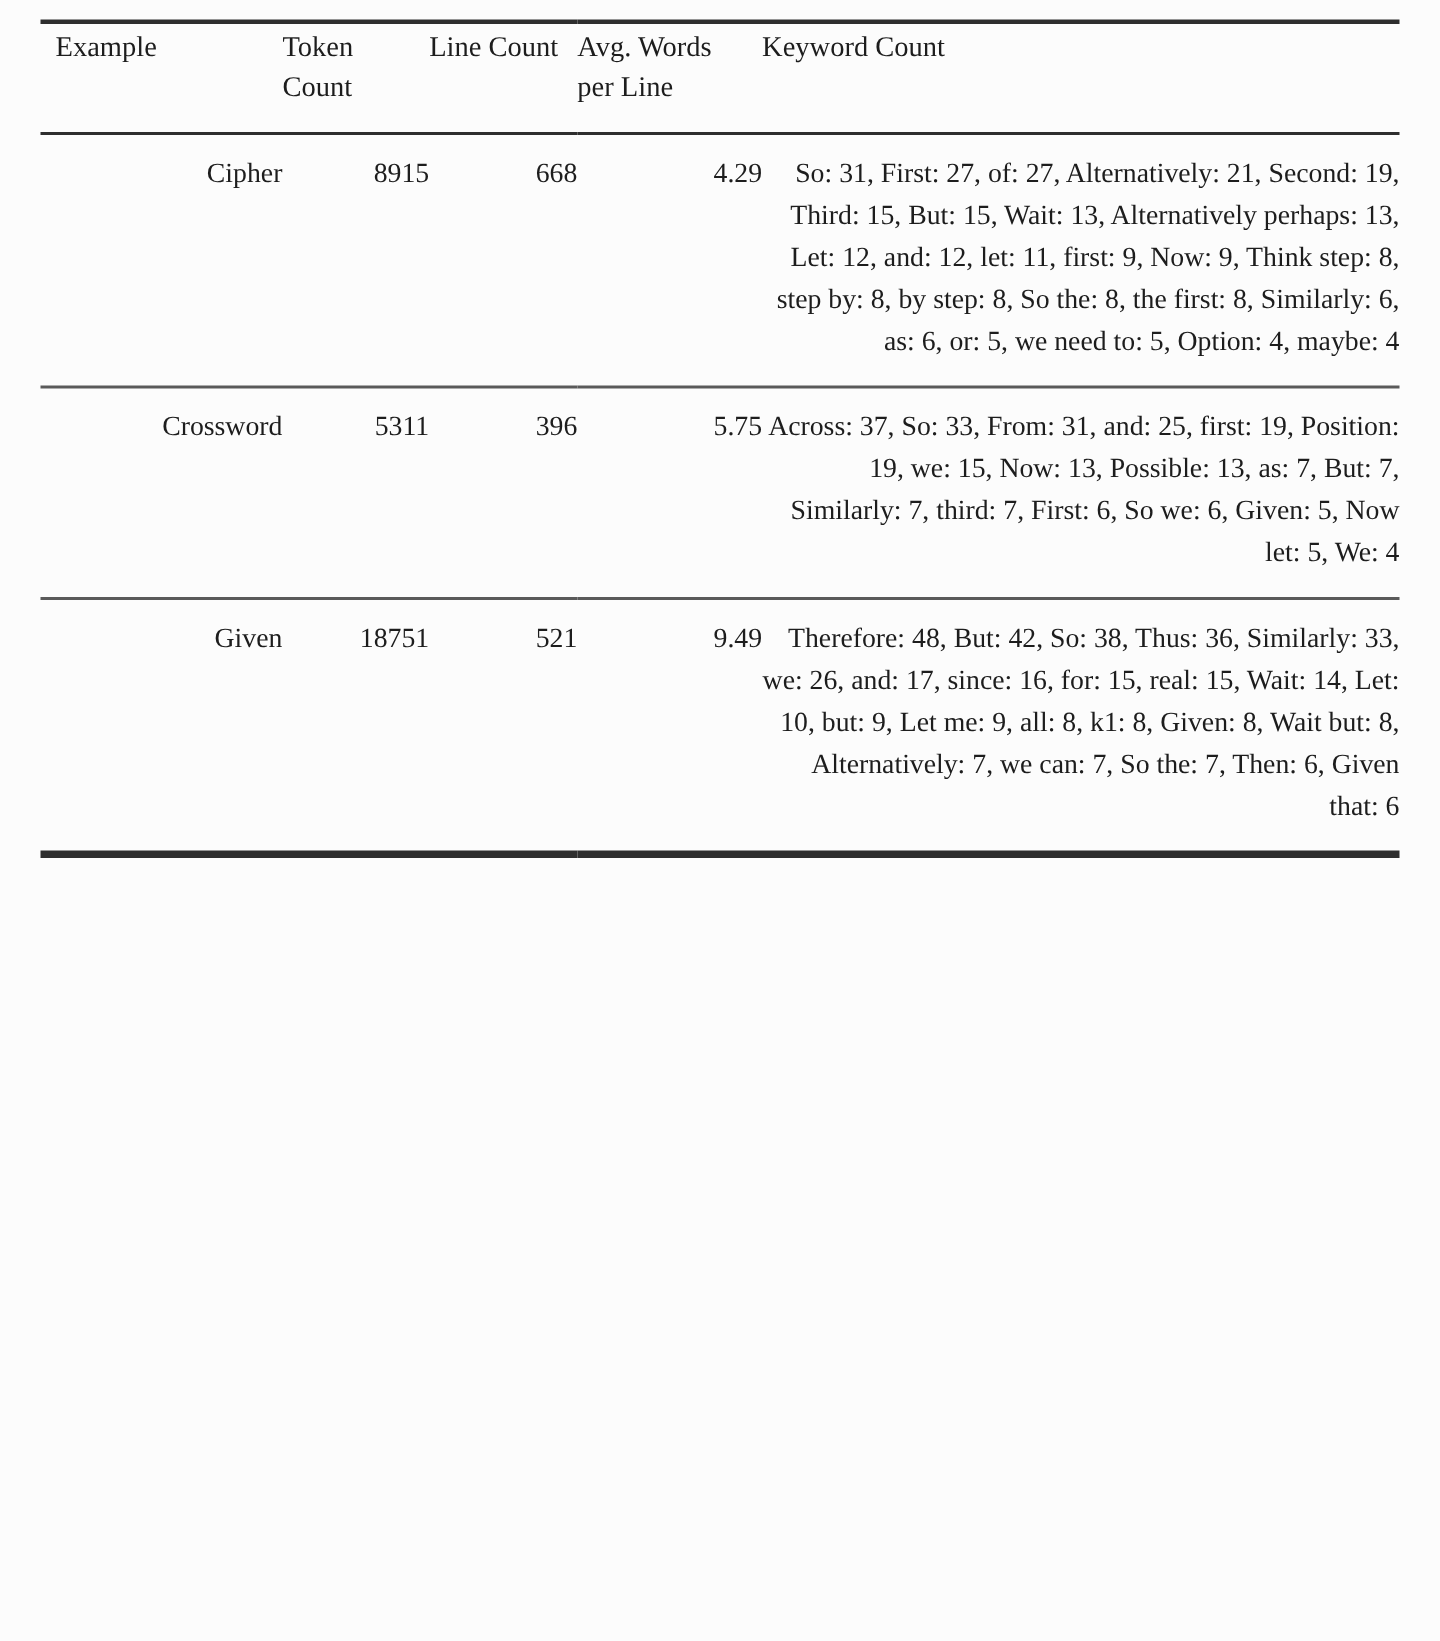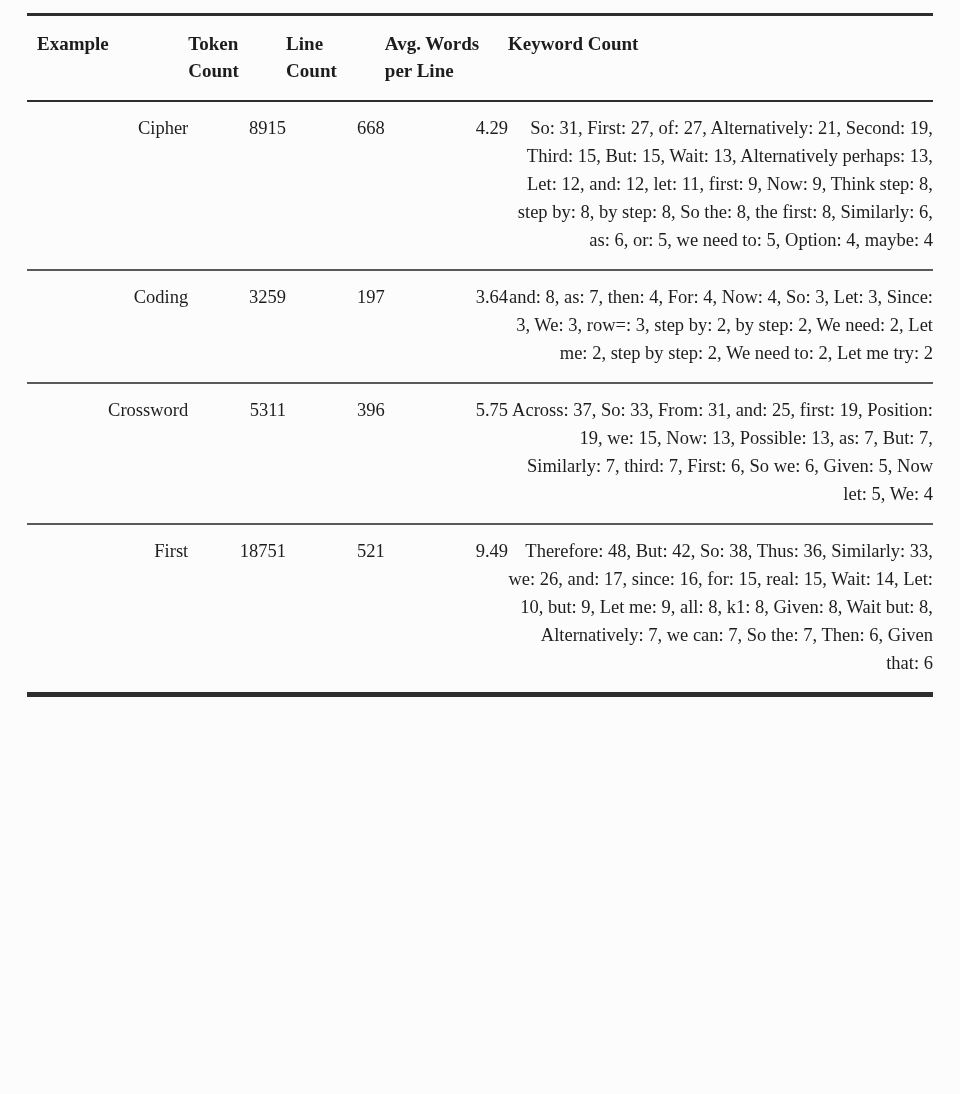--- a/index.html
+++ b/index.html
@@ -19,25 +19,25 @@
   }
   table.doc-table {
     width: 100%;
     border-collapse: collapse;
     table-layout: fixed;
     border-top: 3px solid #2e2e2e;
     border-bottom: 5px solid #2e2e2e;
   }
   table.doc-table th {
     text-align: left;
-    font-weight: bold;
+    font-weight: normal;
     vertical-align: top;
     font-size: 19px;
     line-height: 27px;
-    padding: 14px 10px 16px 0;
+    padding: 2px 10px 16px 0;
     border-bottom: 2.5px solid #2e2e2e;
   }
   table.doc-table td {
     vertical-align: top;
     font-size: 18.5px;
     line-height: 28px;
     padding: 12px 0 15px 0;
     text-align: right;
   }
   table.doc-table tbody tr:not(:first-child) td {
@@ -76,40 +76,33 @@
     </thead>
     <tbody>
   <tr>
     <td>Cipher</td>
     <td>8915</td>
     <td>668</td>
     <td>4.29</td>
     <td class="kw-cell">So: 31, First: 27, of: 27, Alternatively: 21, Second: 19, Third: 15, But: 15, Wait: 13, Alternatively perhaps: 13, Let: 12, and: 12, let: 11, first: 9, Now: 9, Think step: 8, step by: 8, by step: 8, So the: 8, the first: 8, Similarly: 6, as: 6, or: 5, we need to: 5, Option: 4, maybe: 4</td>
   </tr>
 
-  <tr>
-    <td>Coding</td>
-    <td>3259</td>
-    <td>197</td>
-    <td>3.64</td>
-    <td class="kw-cell">and: 8, as: 7, then: 4, For: 4, Now: 4, So: 3, Let: 3, Since: 3, We: 3, row=: 3, step by: 2, by step: 2, We need: 2, Let me: 2, step by step: 2, We need to: 2, Let me try: 2</td>
-  </tr>
 
   <tr>
     <td>Crossword</td>
     <td>5311</td>
     <td>396</td>
     <td>5.75</td>
     <td class="kw-cell">Across: 37, So: 33, From: 31, and: 25, first: 19, Position: 19, we: 15, Now: 13, Possible: 13, as: 7, But: 7, Similarly: 7, third: 7, First: 6, So we: 6, Given: 5, Now let: 5, We: 4</td>
   </tr>
 
 
 
   <tr>
-    <td>First</td>
+    <td>Given</td>
     <td>18751</td>
     <td>521</td>
     <td>9.49</td>
     <td class="kw-cell">Therefore: 48, But: 42, So: 38, Thus: 36, Similarly: 33, we: 26, and: 17, since: 16, for: 15, real: 15, Wait: 14, Let: 10, but: 9, Let me: 9, all: 8, k1: 8, Given: 8, Wait but: 8, Alternatively: 7, we can: 7, So the: 7, Then: 6, Given that: 6</td>
   </tr>
 
 
 </tbody>
   </table>
 </div>

